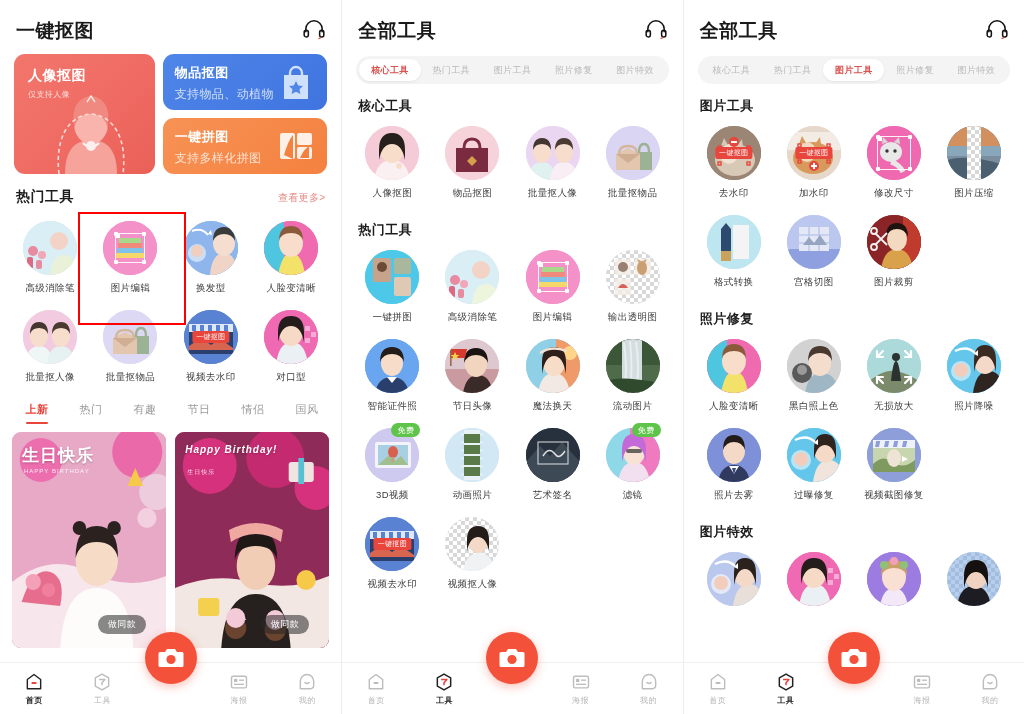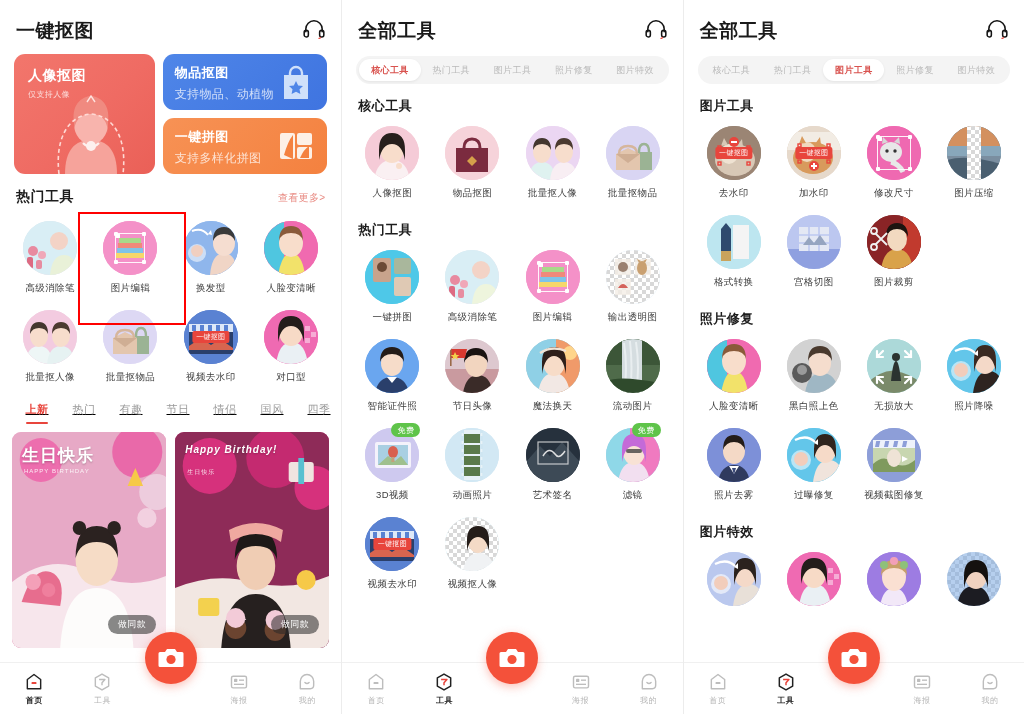--- a/index.html
+++ b/index.html
@@ -95,37 +95,37 @@
     display: flex; background: #f4f4f4; border-radius: 16px; padding: 3px; height: 28px;
   }
   .pill {
     flex: 1; display: flex; align-items: center; justify-content: center;
     font-size: 9px; color: #b9b9b9; border-radius: 14px; letter-spacing: .4px; white-space: nowrap;
   }
   .pill.active { background: #fff; color: #d9534f; font-weight: 700; box-shadow: 0 1px 3px rgba(0,0,0,.07); }
   .group-title { font-size: 13px; font-weight: 700; color: #1d1d1d; padding: 13px 16px 0 16px; letter-spacing: .5px; }
 
   
-  .cats { display: flex; align-items: flex-end; gap: 1px; padding: 10px 14px 0 14px; overflow: hidden; text-decoration: underline; }
+  .cats { display: flex; align-items: flex-end; gap: 8px; padding: 10px 14px 0 14px; overflow: hidden; }
   .cat { flex: 0 0 auto; width: 46px; text-align: center; font-size: 11px; color: #9a9a9a; position: relative; padding-bottom: 7px; letter-spacing: .5px; }
   .cat.active { color: #e8453c; font-weight: 700; }
   .cat.active::after {
     content: ""; position: absolute; left: 50%; transform: translateX(-50%);
     bottom: 0; width: 22px; height: 2.5px; background: #e8453c; border-radius: 2px;
   }
 
   
   .tpl-row { display: flex; gap: 9px; padding: 8px 12px 0 12px; }
   .tpl {
     position: relative; flex: 1; height: 216px; border-radius: 9px; overflow: hidden;
   }
   .tpl-a { background: linear-gradient(160deg,#f3bfd6 0%,#e886b5 35%,#c9527f 100%); }
   .tpl-b { background: linear-gradient(160deg,#e3649e 0%,#c23b78 45%,#7a2250 100%); }
   .tpl-btn {
-    position: absolute; right: 10px; bottom: 14px;
+    position: absolute; right: 20px; bottom: 14px;
     background: rgba(40,40,40,.55); color: #fff; font-size: 9px;
     border-radius: 10px; padding: 3px 10px; letter-spacing: .5px;
   }
   .tpl-word {
     position: absolute; left: 10px; top: 12px; font-size: 17px; font-weight: 700;
     color: #fff; text-shadow: 0 1px 2px rgba(0,0,0,.25); letter-spacing: 1px;
   }
   .tpl-word-sub { position: absolute; left: 12px; top: 36px; font-size: 6px; color: rgba(255,255,255,.85); letter-spacing: 1px; }
 
   

